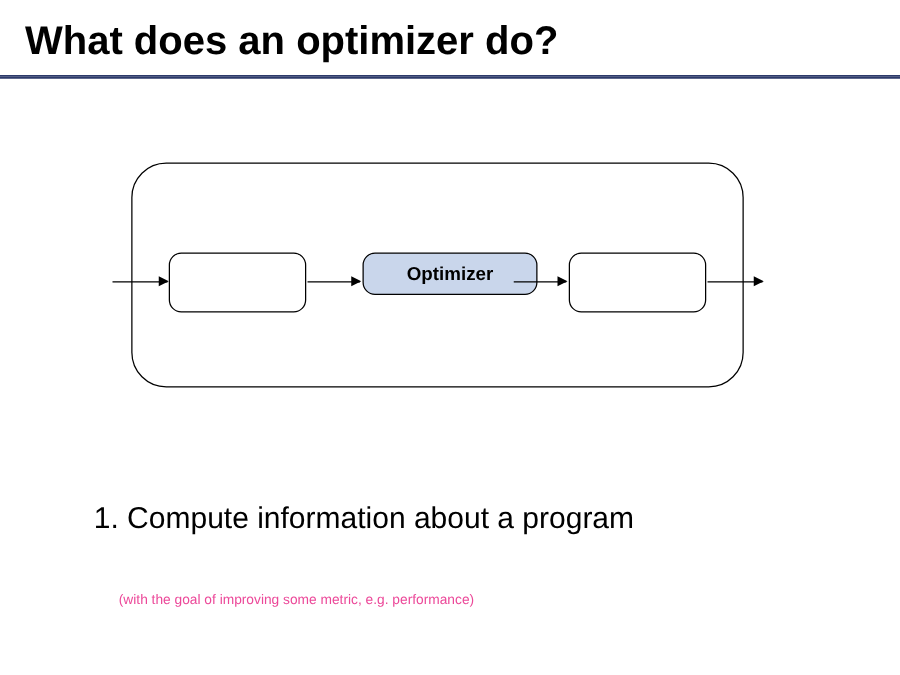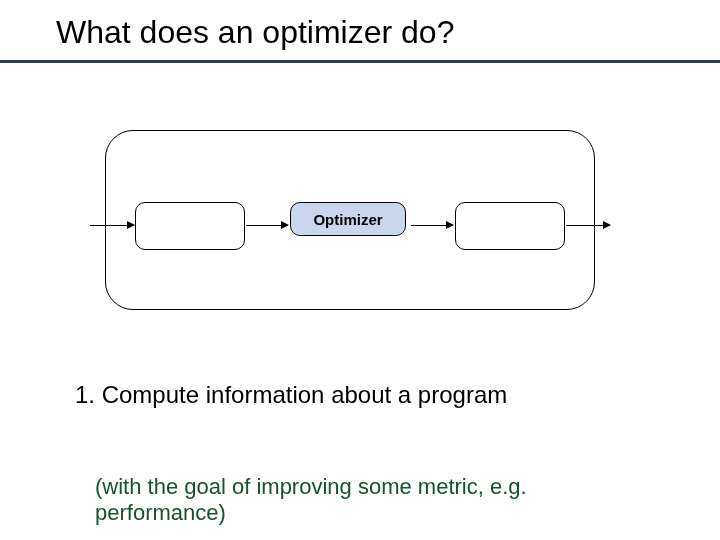--- a/index.html
+++ b/index.html
@@ -10,22 +10,21 @@
     font-family: Arial, Helvetica, sans-serif;
     position: relative;
     overflow: hidden;
   }
   .title {
     position: absolute;
     top: 14px;
     left: 20px;
     font-size: 32px;
     color: #000;
-    font-weight: normal;
-    margin-left: 36px;
+    font-weight: bold;
   }
   .title-underline {
     position: absolute;
     top: 60px;
     left: 0;
     right: 0;
     height: 3px;
     border-top: 1px solid #2c3a6a;
     border-bottom: 2px solid #2c3a6a;
   }
@@ -53,21 +52,21 @@
     width: 110px;
     height: 48px;
     border: 1px solid #000;
     border-radius: 10px;
     background: #fff;
   }
   .optimizer-box {
     position: absolute;
     top: 72px;
     left: 200px;
-    width: 116px;
+    width: 140px;
     height: 34px;
     border: 1px solid #000;
     border-radius: 10px;
     background: #c9d6eb;
     display: flex;
     align-items: center;
     justify-content: center;
     font-size: 15px;
     font-weight: bold;
     color: #000;
@@ -96,35 +95,35 @@
     border-left: 8px solid #000;
     border-top: 4.5px solid transparent;
     border-bottom: 4.5px solid transparent;
   }
   .arrow-in    { left: 0;    width: 44px; }
   .arrow-a     { left: 156px; width: 42px; }
   .arrow-b     { left: 321px; width: 42px; }
   .arrow-out   { left: 476px; width: 44px; }
   .body-text {
     position: absolute;
-    top: 380px;
+    top: 400px;
     left: 75px;
     right: 60px;
     font-size: 24px;
     line-height: 1.25;
     color: #000;
   }
   .body-text .item2 { margin-top: 0; }
   .sub-text {
     position: absolute;
     top: 474px;
     left: 95px;
     right: 60px;
-    font-size: 22px;
-    color: #14532d;
+    font-size: 11px;
+    color: #ec4899;
   }
 </style>
 </head>
 <body>
 
 <div class="title">What does an optimizer do?</div>
 <div class="title-underline"></div>
 
 <div class="diagram">
   <div class="outer-box"></div>

